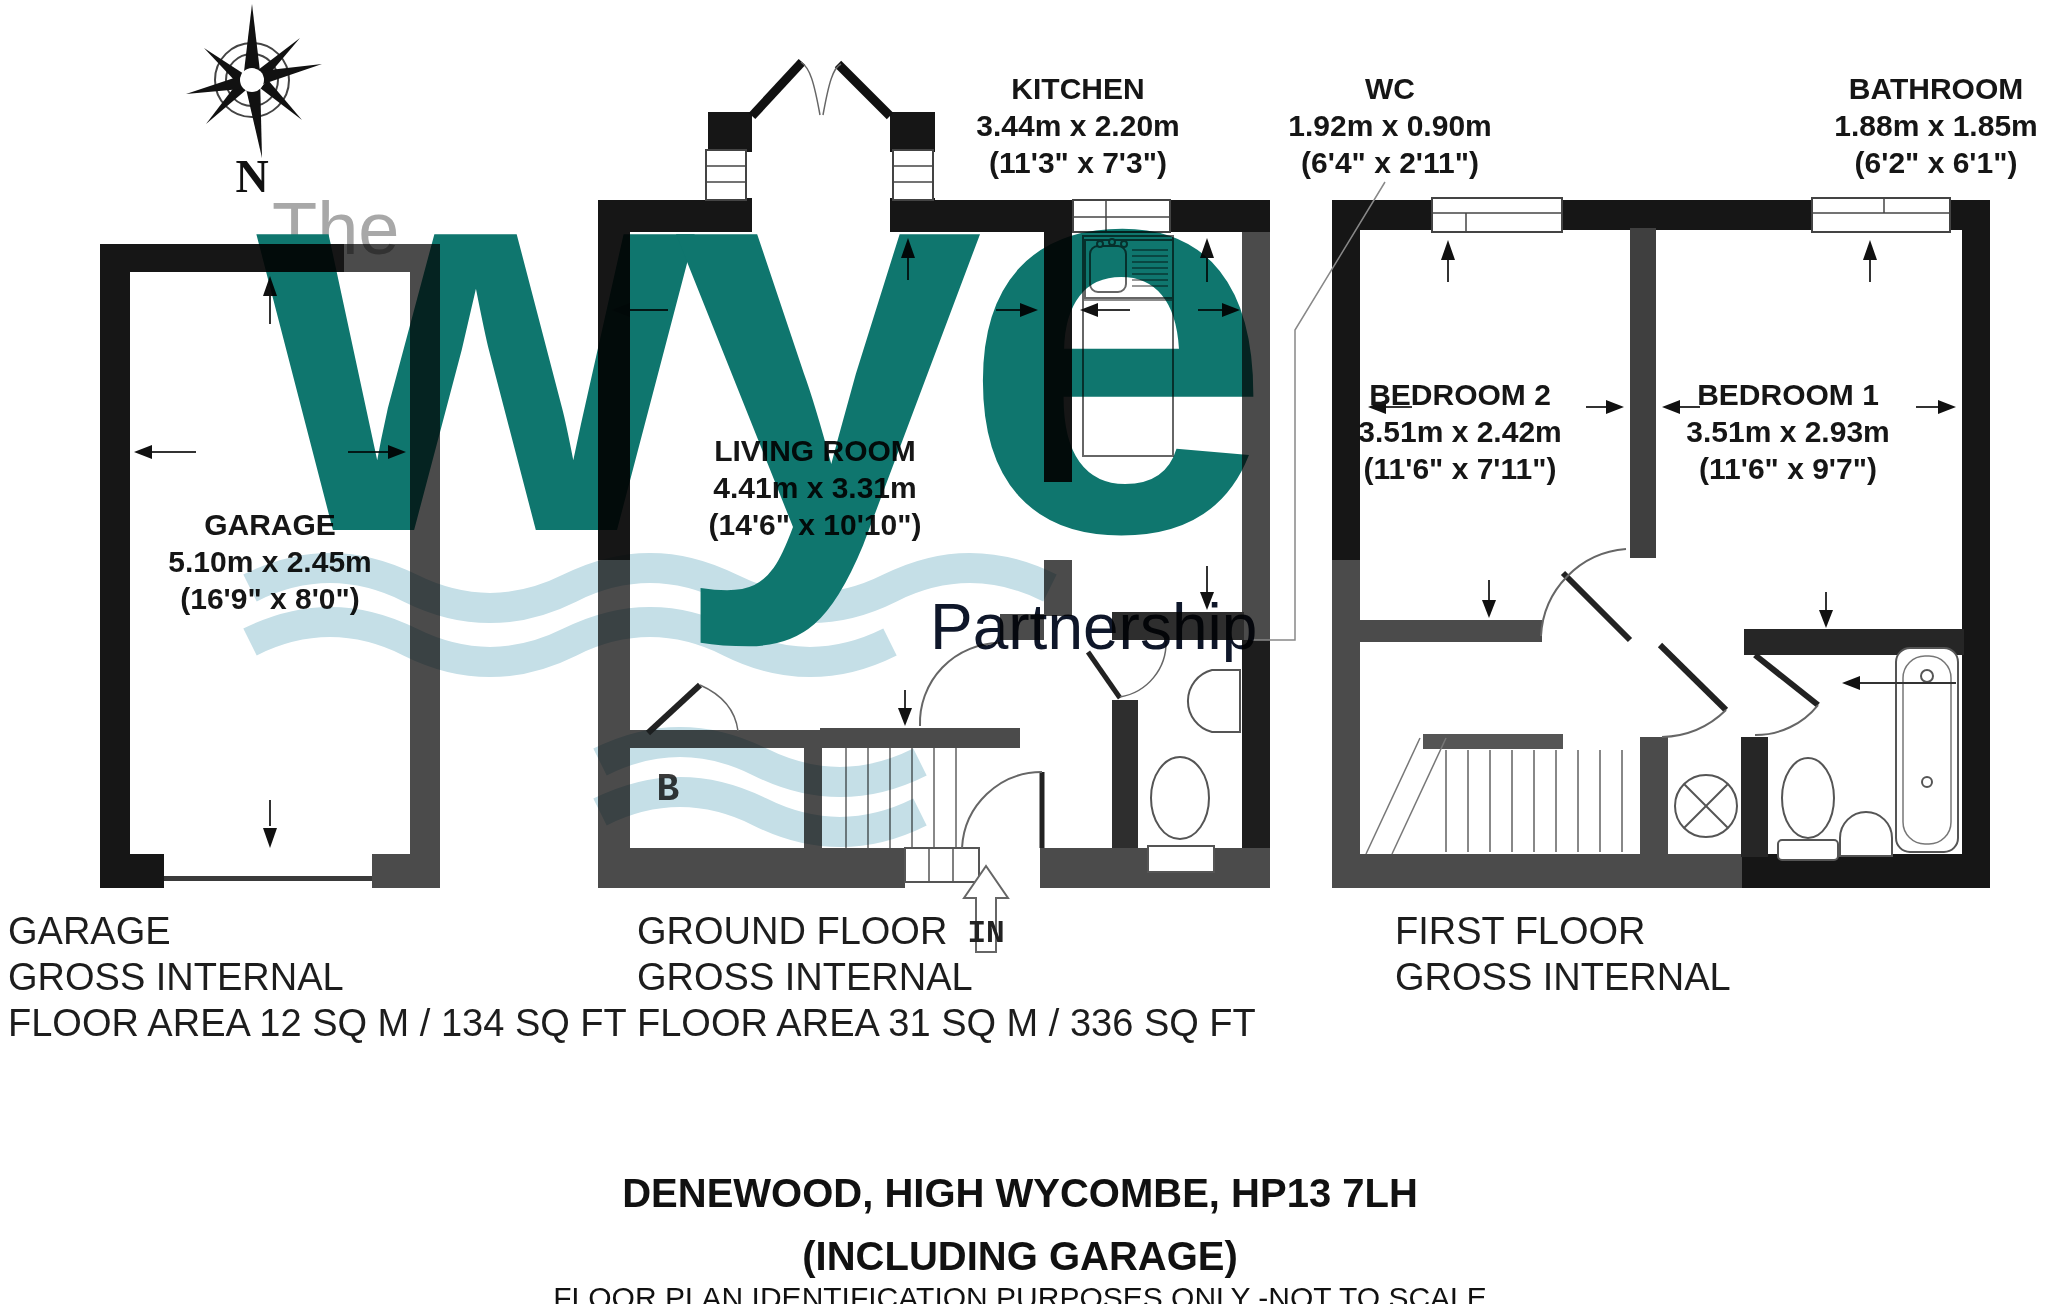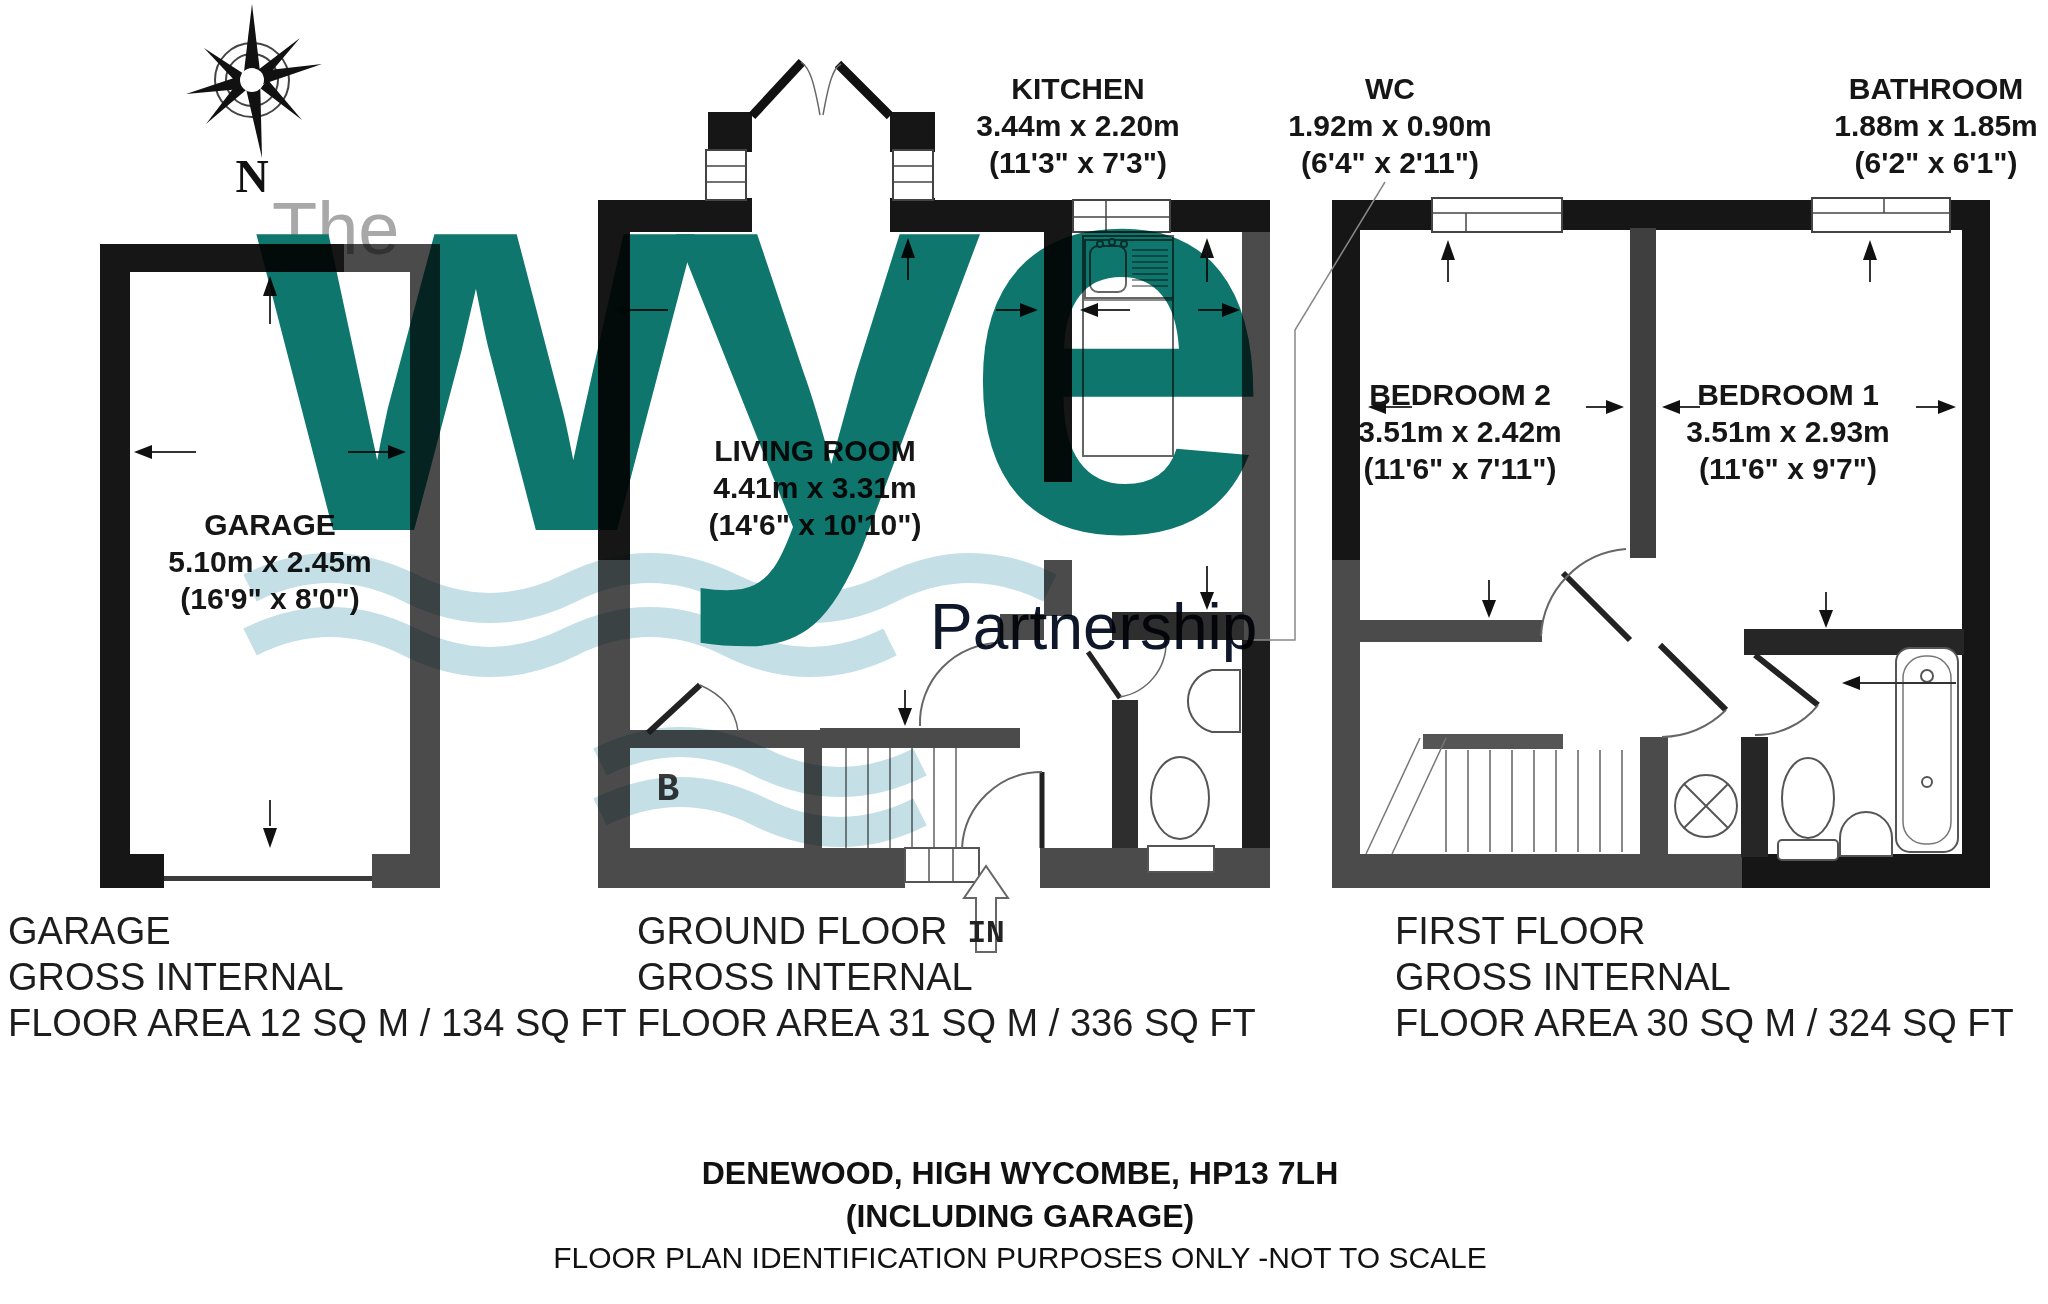--- a/index.html
+++ b/index.html
@@ -8,21 +8,21 @@
   #plan-svg{position:absolute;left:0;top:0;z-index:10;}
   .layer{position:absolute;z-index:20;}
   .room-label{position:absolute;transform:translateX(-50%);text-align:center;
       font-weight:bold;font-size:30px;line-height:37px;color:#161616;white-space:nowrap;}
   .area-block{position:absolute;font-size:38px;line-height:46px;color:#1d1d1d;white-space:nowrap;}
   .compass-n{position:absolute;transform:translateX(-50%);
       font-family:"Liberation Serif", serif;font-size:46px;font-weight:600;color:#111;}
   .mini-label{position:absolute;transform:translateX(-50%);font-weight:bold;color:#222;font-family:Liberation Mono, monospace;}
   .footer-center{position:absolute;left:1020px;transform:translateX(-50%);
       text-align:center;white-space:nowrap;color:#111;}
-  .f-bold{font-size:32px;font-weight:bold;line-height:43px;}
+  .f-bold{font-size:40px;font-weight:bold;line-height:43px;margin-top:20px;}
   .f-reg{font-size:30px;font-weight:normal;line-height:40px;}
   
   #watermark{position:absolute;left:0;top:0;width:1772px;height:1304px;z-index:30;
       pointer-events:none;mix-blend-mode:multiply;}
   .wm-the{position:absolute;left:272px;top:186px;font-size:74px;color:#a8a8a8;}
   .wm-wye{position:absolute;left:258px;top:56px;font-size:560px;line-height:560px;
       font-weight:bold;letter-spacing:-22px;color:#0f766e;}
   .wm-partnership{position:absolute;left:930px;top:590px;font-size:64px;color:#0f172a;}
 </style>
 </head>
@@ -324,21 +324,20 @@
   <div>FLOOR AREA 12 SQ M / 134 SQ FT</div>
 </div>
 <div class="area-block layer" style="left:637px;top:908px">
   <div>GROUND FLOOR</div>
   <div>GROSS INTERNAL</div>
   <div>FLOOR AREA 31 SQ M / 336 SQ FT</div>
 </div>
 <div class="area-block layer" style="left:1395px;top:908px">
   <div>FIRST FLOOR</div>
   <div>GROSS INTERNAL</div>
-  <div>FLOOR AREA 30 SQ M / 324 SQ FT</div>
 </div>
 
 <div class="footer-center layer" style="top:1152px">
   <div class="f-bold">DENEWOOD, HIGH WYCOMBE, HP13 7LH</div>
   <div class="f-bold">(INCLUDING GARAGE)</div>
   <div class="f-reg">FLOOR PLAN IDENTIFICATION PURPOSES ONLY -NOT TO SCALE</div>
 </div>
 
 <div id="watermark">
   <svg width="2048" height="1304" viewBox="0 0 2048 1304">

